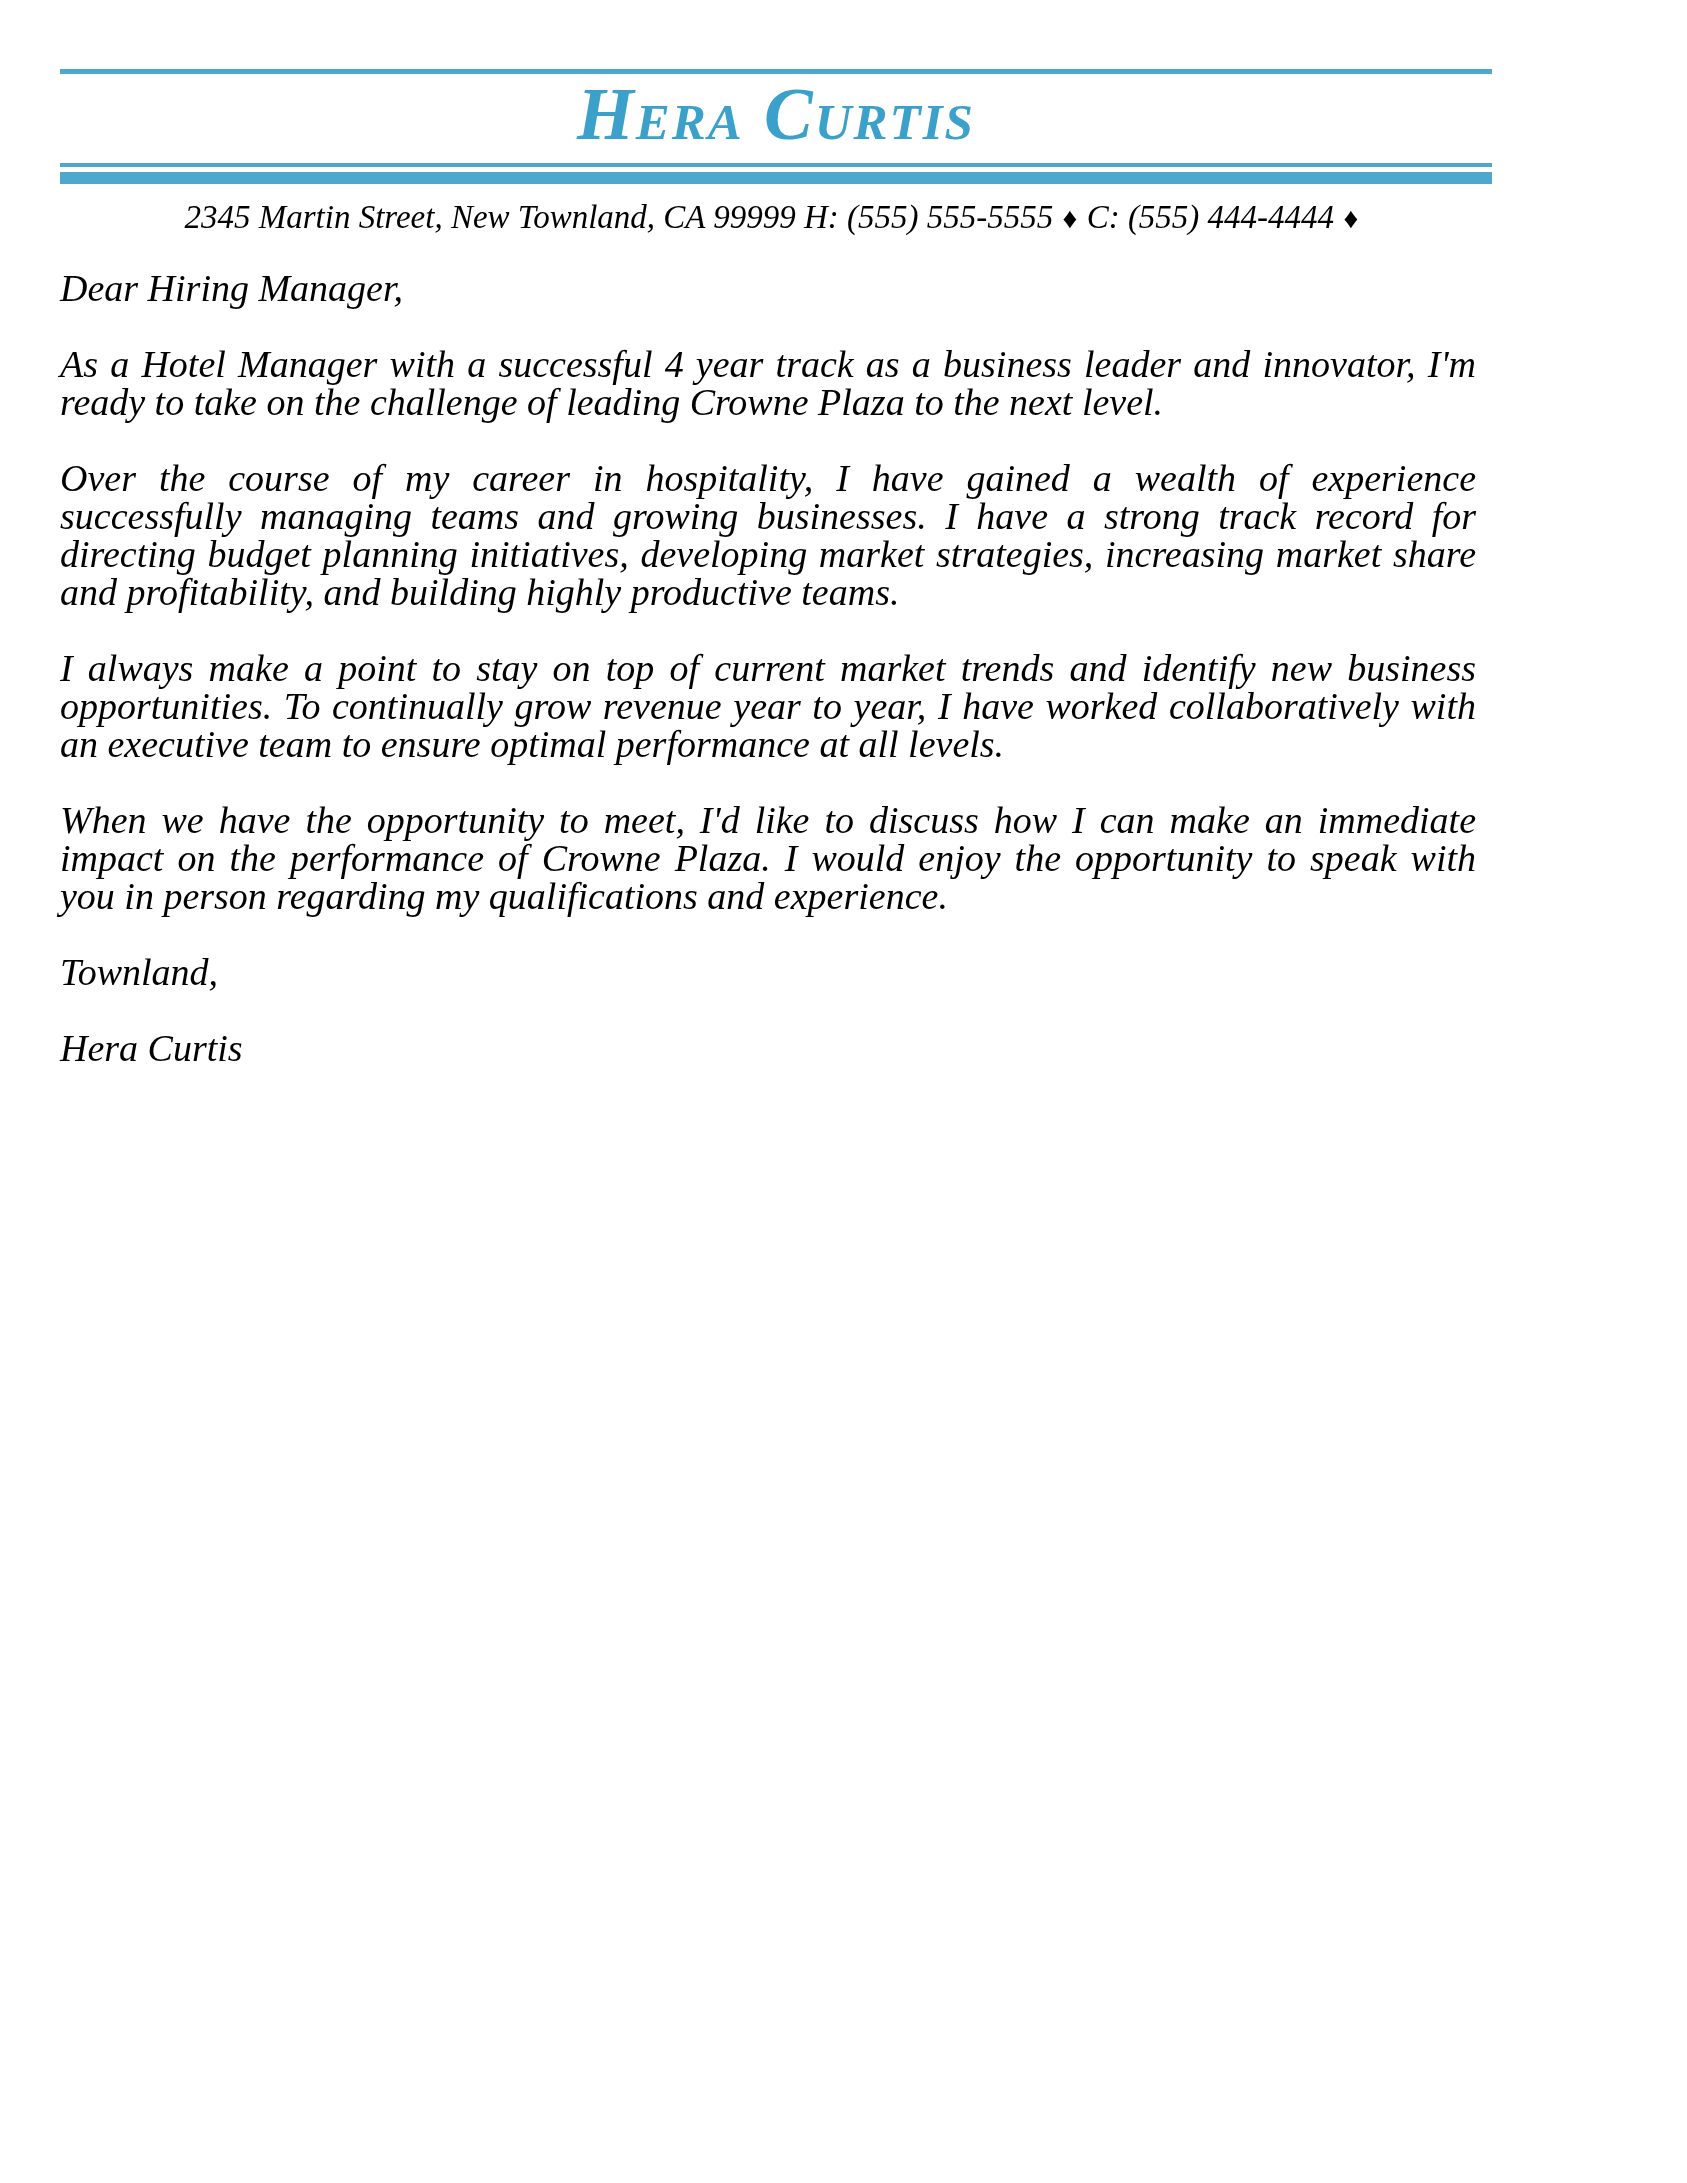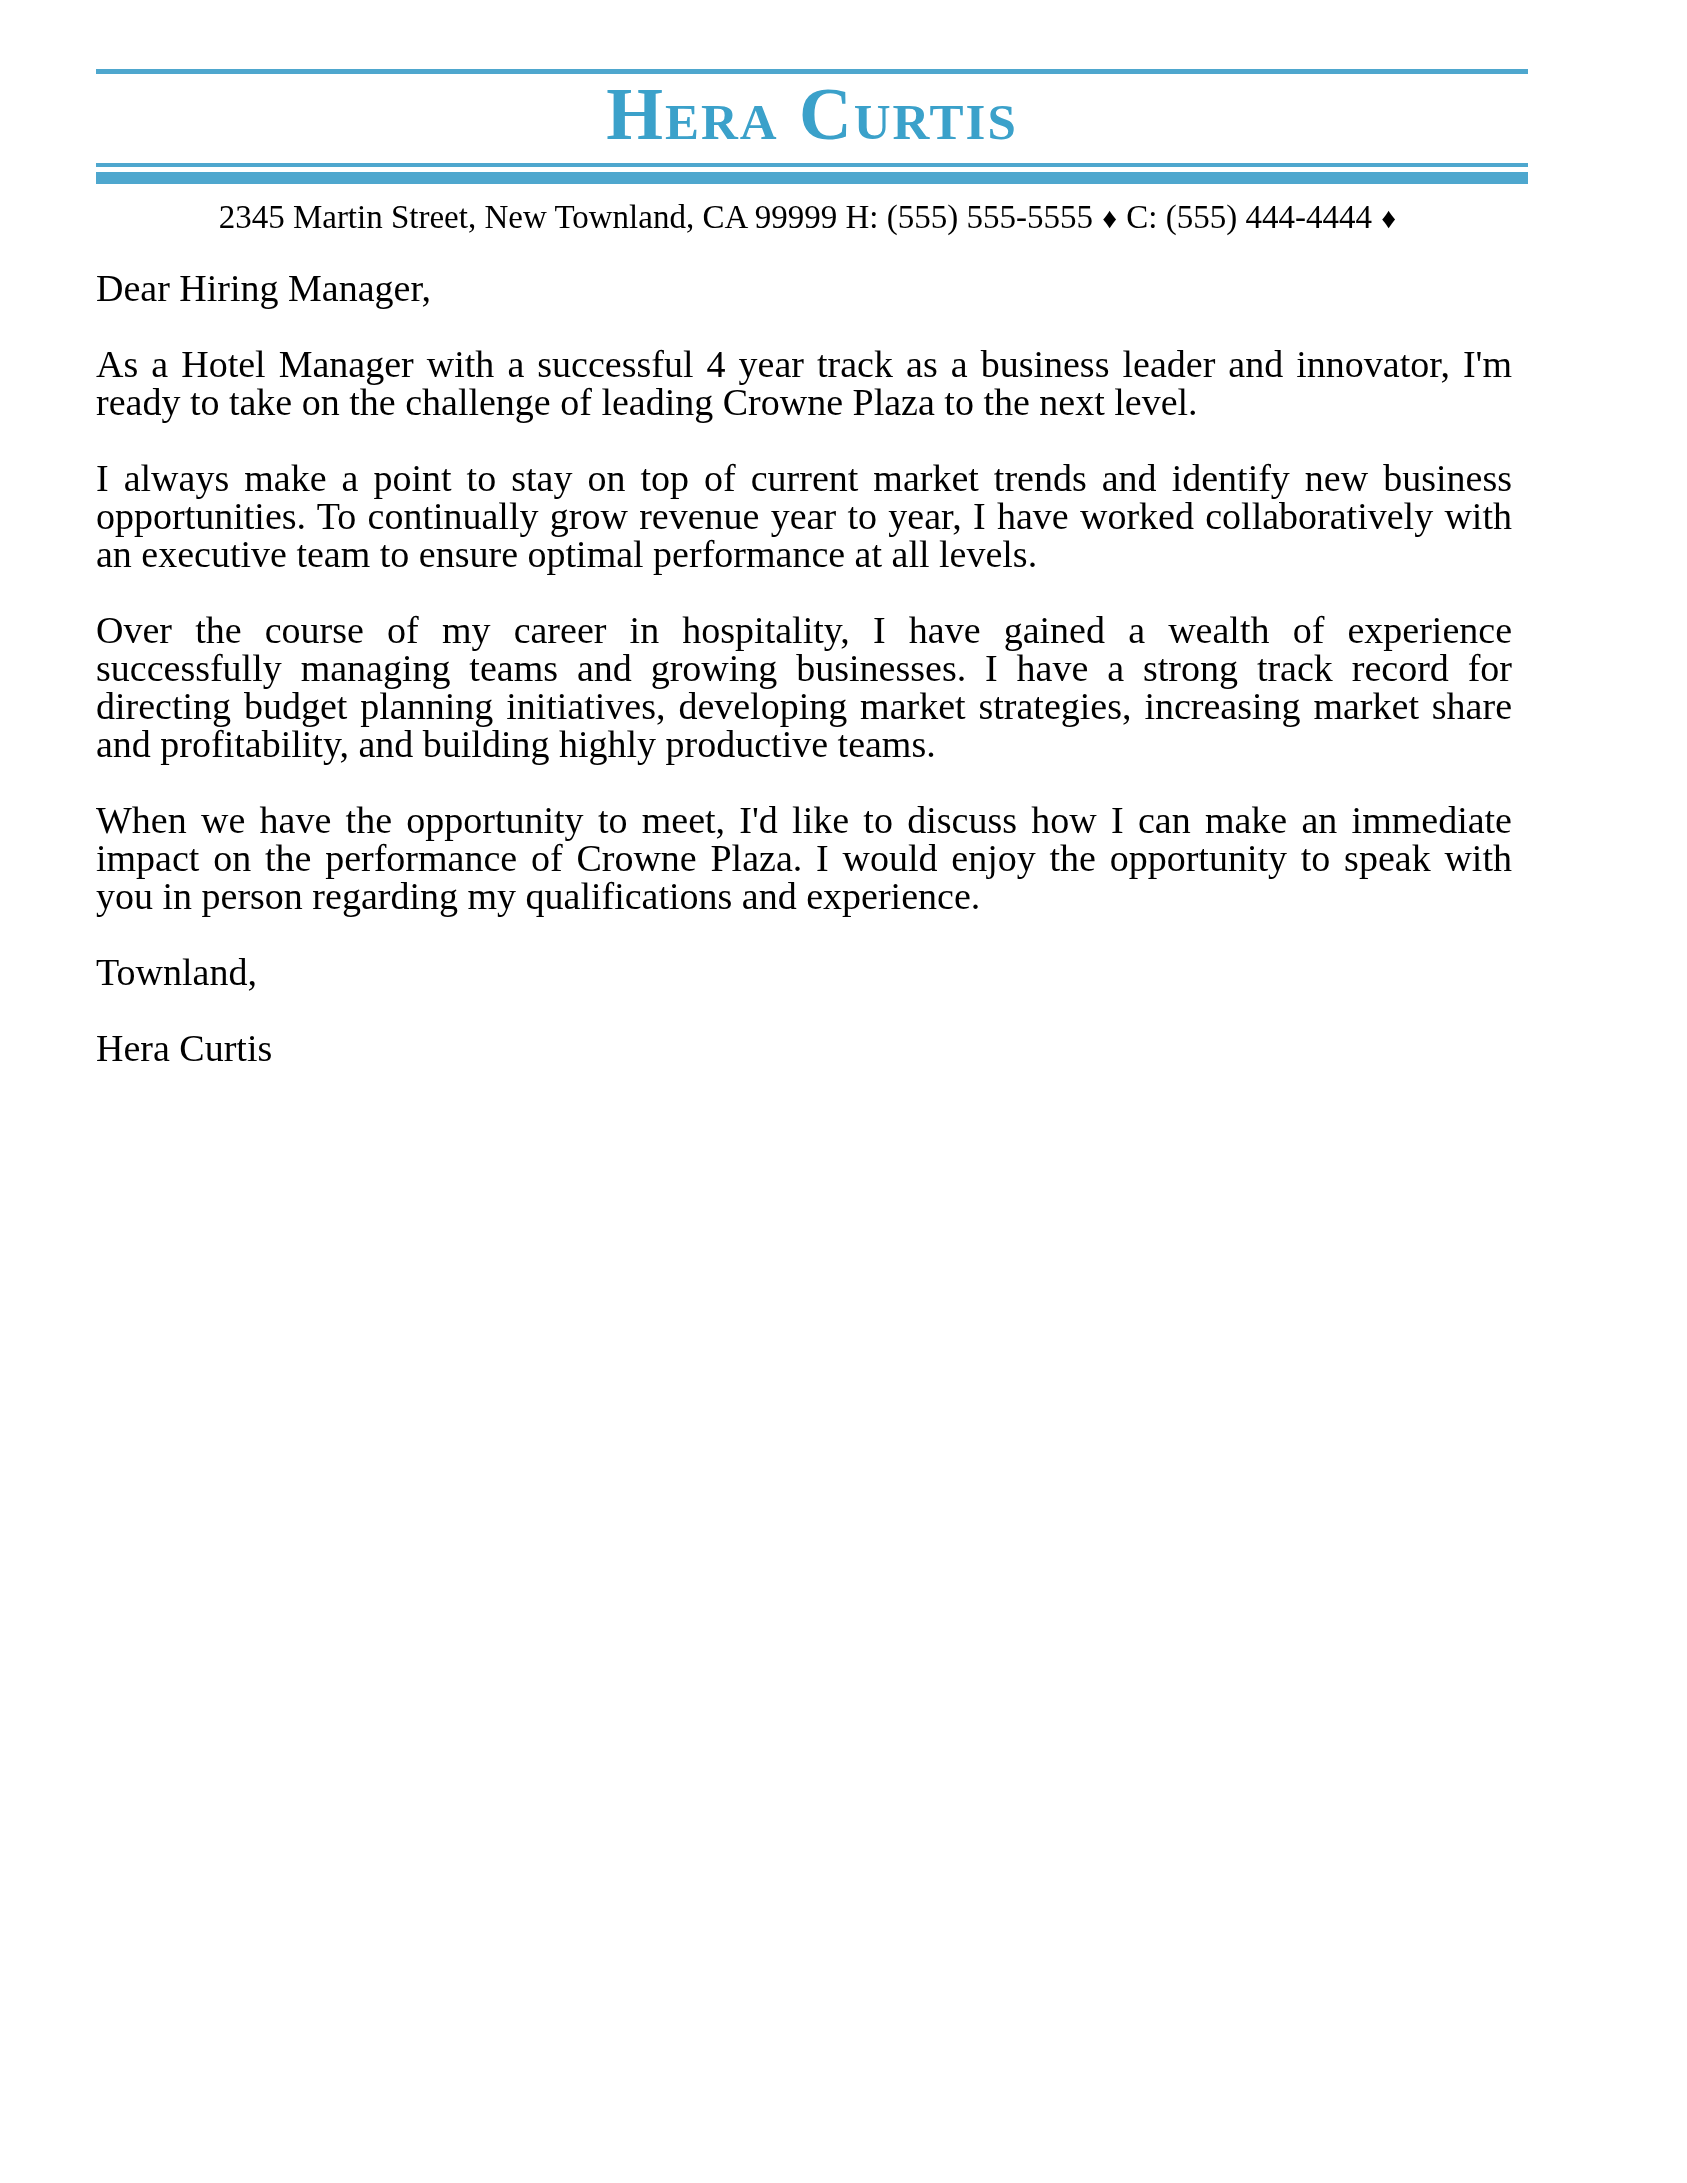--- a/index.html
+++ b/index.html
@@ -10,21 +10,22 @@
   body {
     width: 1687px;
     height: 2183px;
     font-family: "Liberation Serif", serif;
     color: #000000;
     position: relative;
     overflow: hidden;
   }
   .page {
     width: 1432px;
-    margin-left: 96px;
+    margin-left: 60px;
+    font-style: italic;
   }
   .top-rule {
     margin-top: 69px;
     height: 4.6px;
     background: #4ea7ce;
   }
   .name-heading {
     margin: 4px 0 0 0;
     text-align: center;
     font-size: 73px;
@@ -85,23 +86,23 @@
   <div class="contact-block">
     <div class="contact-line1"><span>2345 Martin Street, New Townland, CA 99999</span>
       <span>H: (555) 555-5555</span><span class="diamond">♦</span><span>C: (555) 444-4444</span><span class="diamond">♦</span></div>
   </div>
 
   <div class="letter-body">
     <p class="salutation">Dear Hiring Manager,</p>
 
     <p class="paragraph">As a Hotel Manager with a successful 4 year track as a business leader and innovator, I'm ready to take on the challenge of leading Crowne Plaza to the next level.</p>
 
+    <p class="paragraph">Over the course of my career in hospitality, I have gained a wealth of experience successfully managing teams and growing businesses. I have a strong track record for directing budget planning initiatives, developing market strategies, increasing market share and profitability, and building highly productive teams.</p>
+
     <p class="paragraph">I always make a point to stay on top of current market trends and identify new business opportunities. To continually grow revenue year to year, I have worked collaboratively with an executive team to ensure optimal performance at all levels.</p>
-
-    <p class="paragraph">Over the course of my career in hospitality, I have gained a wealth of experience successfully managing teams and growing businesses. I have a strong track record for directing budget planning initiatives, developing market strategies, increasing market share and profitability, and building highly productive teams.</p>
 
     <p class="paragraph">When we have the opportunity to meet, I'd like to discuss how I can make an immediate impact on the performance of Crowne Plaza. I would enjoy the opportunity to speak with you in person regarding my qualifications and experience.</p>
 
     <p class="closing">Townland,</p>
 
     <p class="signature">Hera Curtis</p>
   </div>
 
 </div>
 

